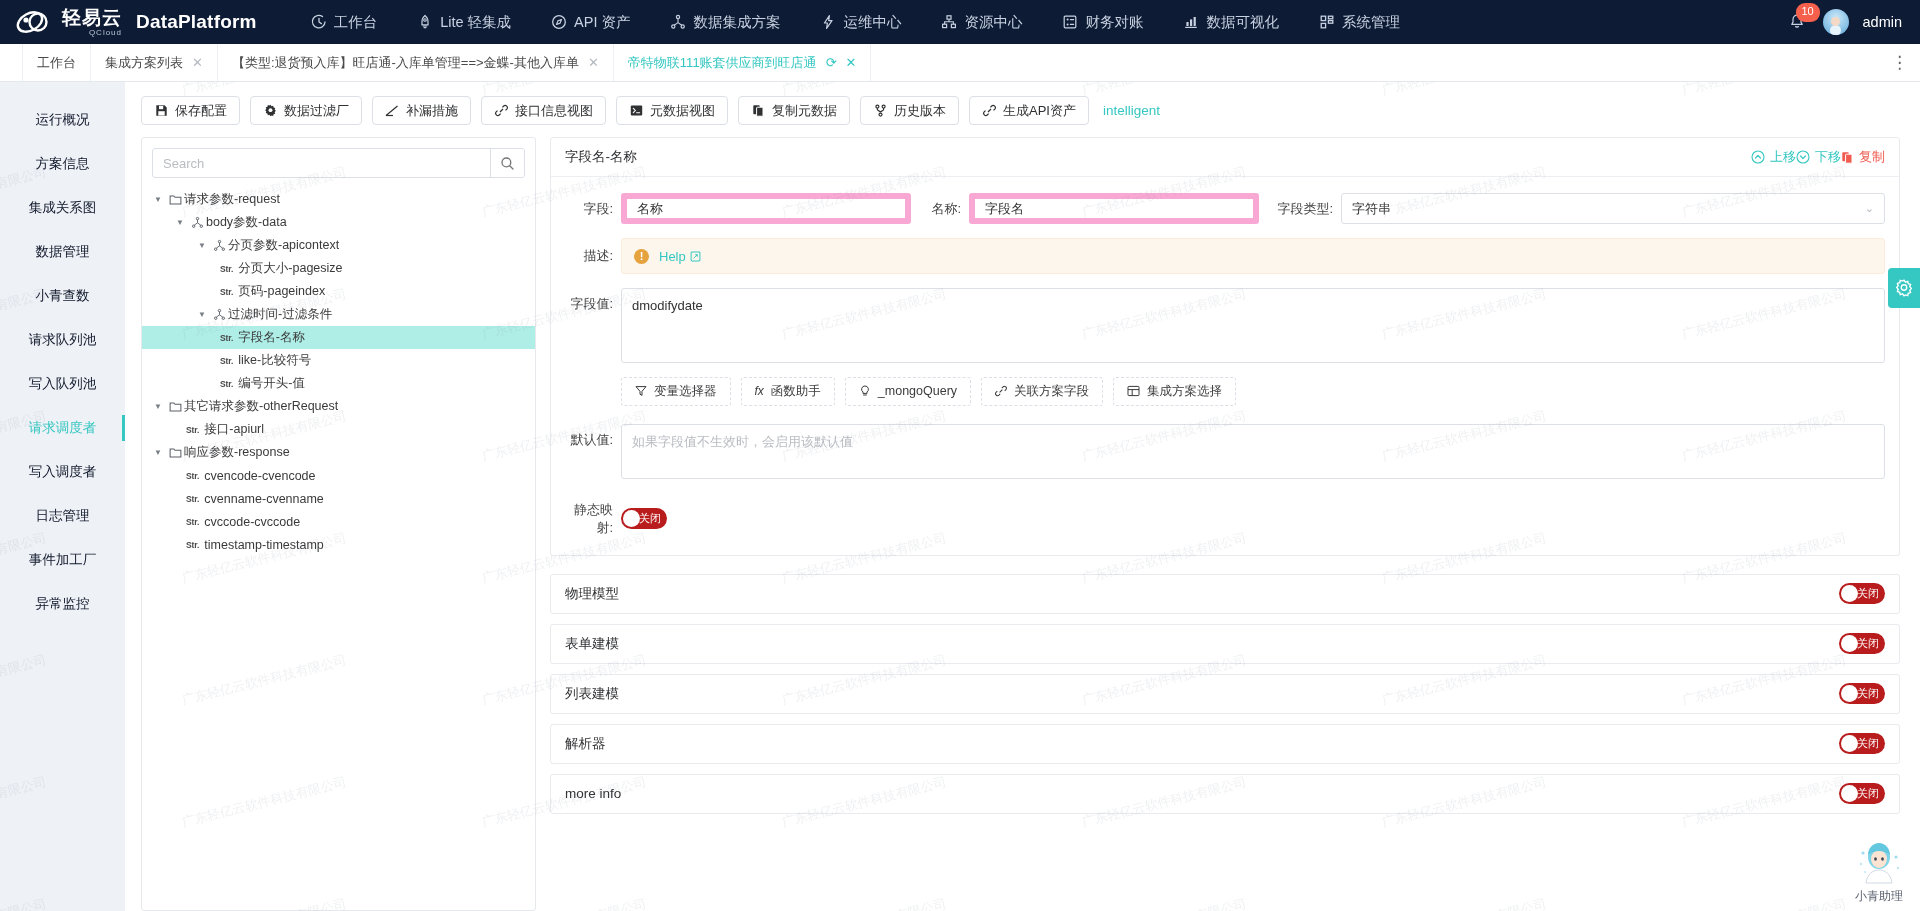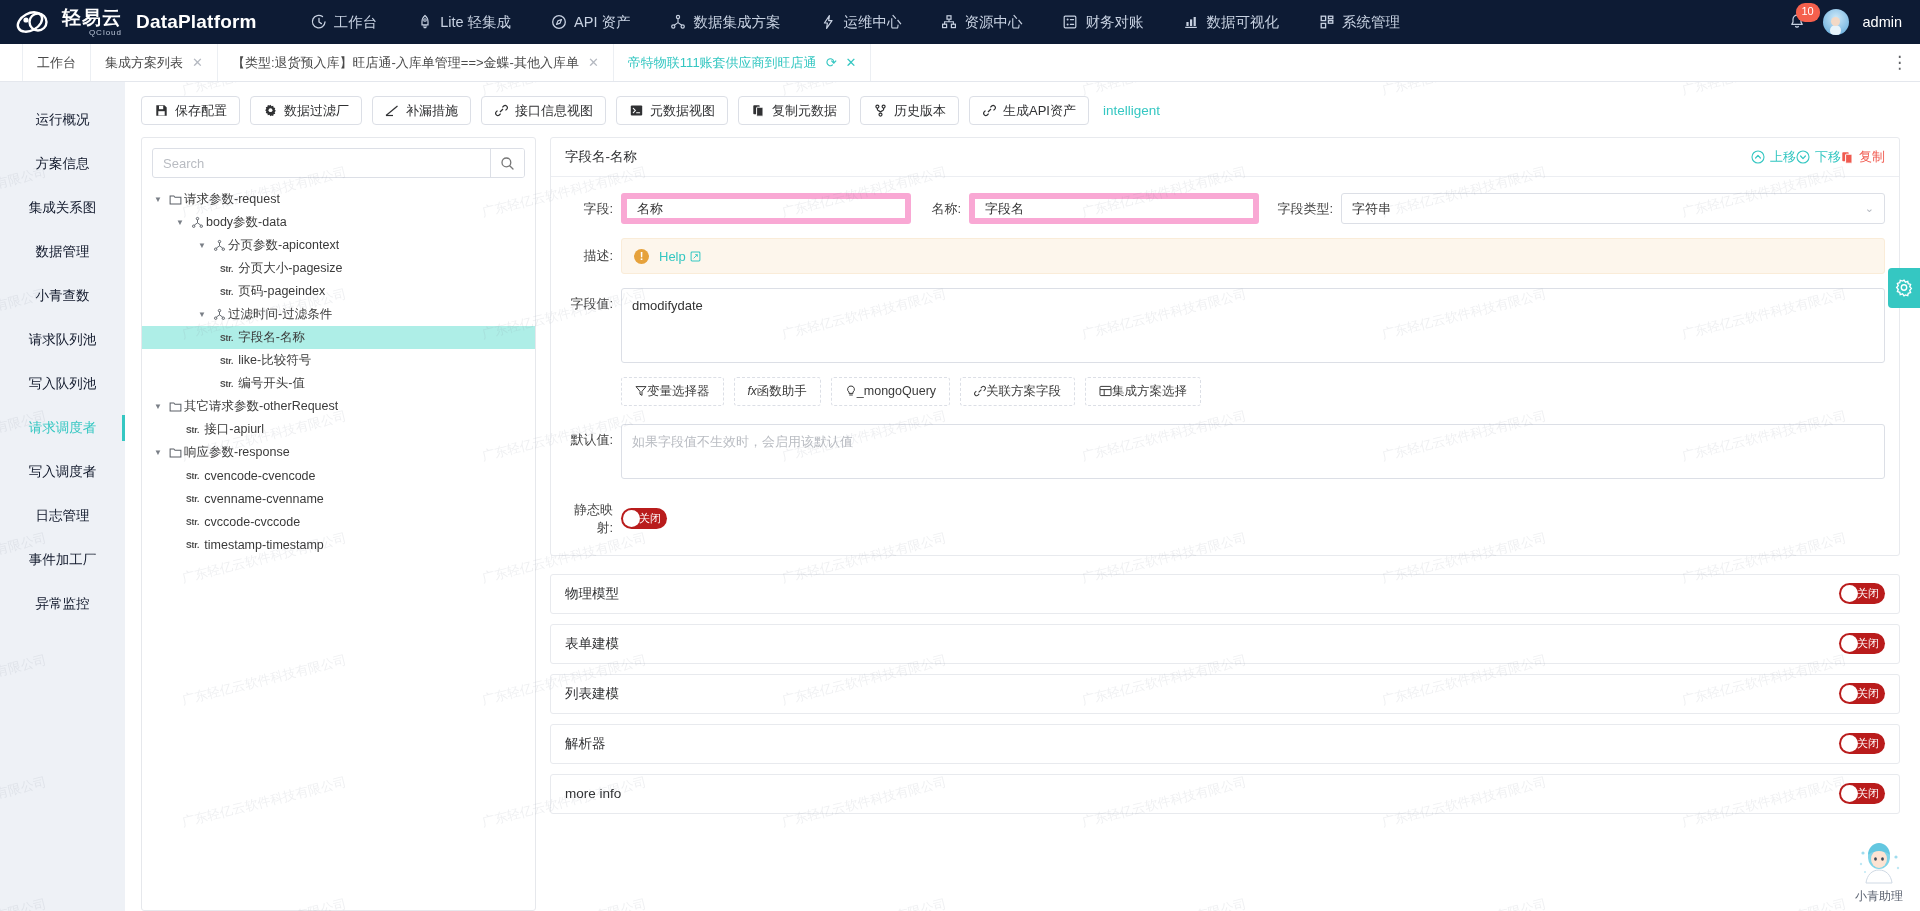--- a/index.html
+++ b/index.html
@@ -211,21 +211,21 @@
 
   .ftextarea {
     border: 1px solid #dcdfe6; border-radius: 3px; padding: 7px 10px;
     font-size: 13px; color: #333; font-family: inherit; outline: none;
     resize: none; width: 100%; background: #fff; line-height: 1.5;
   }
   .ftextarea::placeholder { color: #b9bcc2; }
 
   .chipbar { display: flex; gap: 10px; margin-top: 10px; }
   .chip {
-    display: inline-flex; align-items: center; 
+    display: inline-flex; align-items: center; gap: 7px;
     height: 29px; padding: 0 13px;
     border: 1px dashed #dcdfe6; border-radius: 3px;
     font-size: 12.5px; color: #3b3b3b; background: #fff; cursor: pointer;
   }
 
   .switch {
     width: 46px; height: 21px; border-radius: 11px; background: #b91c1c;
     position: relative; cursor: pointer; display: inline-flex; align-items: center;
     flex: 0 0 auto;
   }

